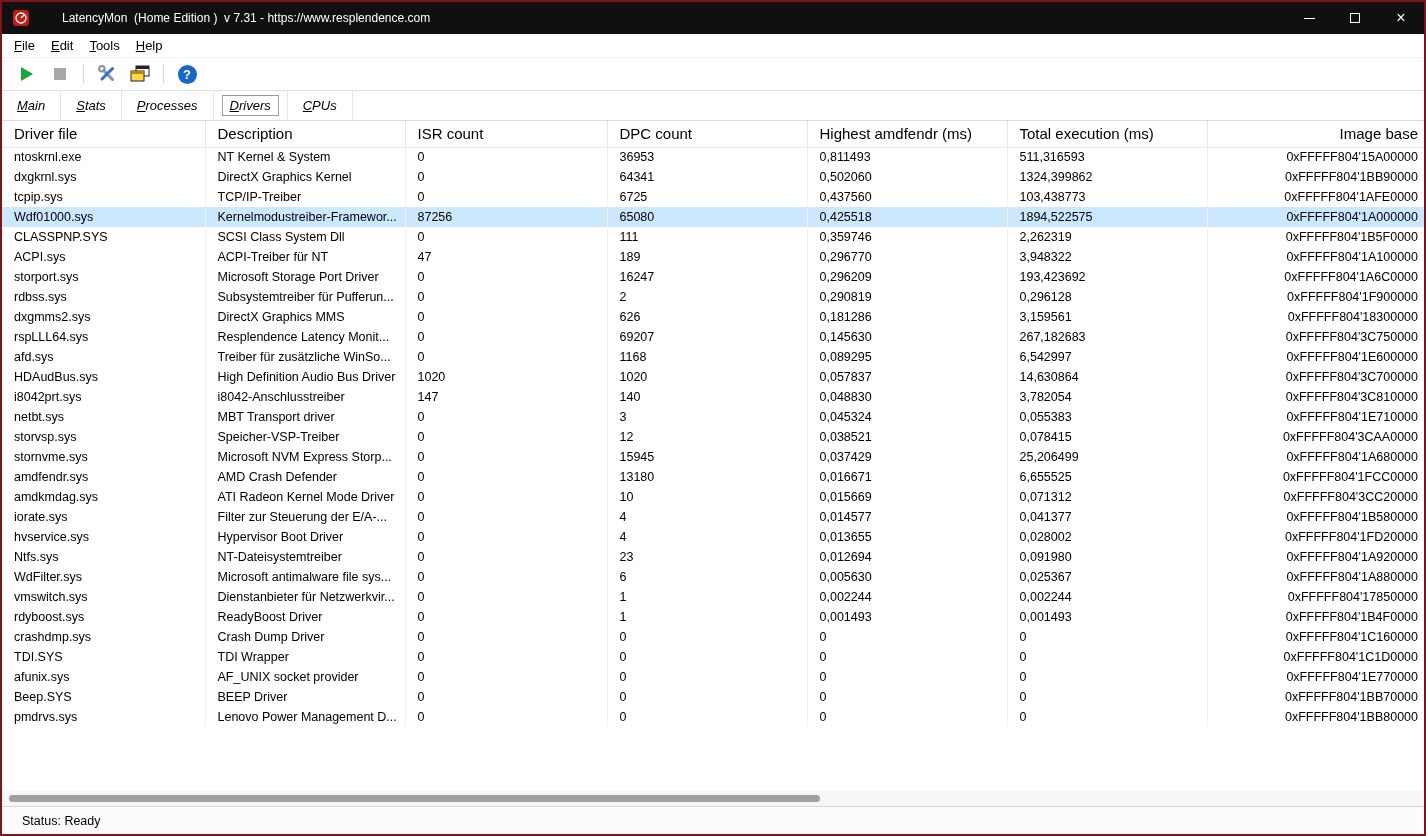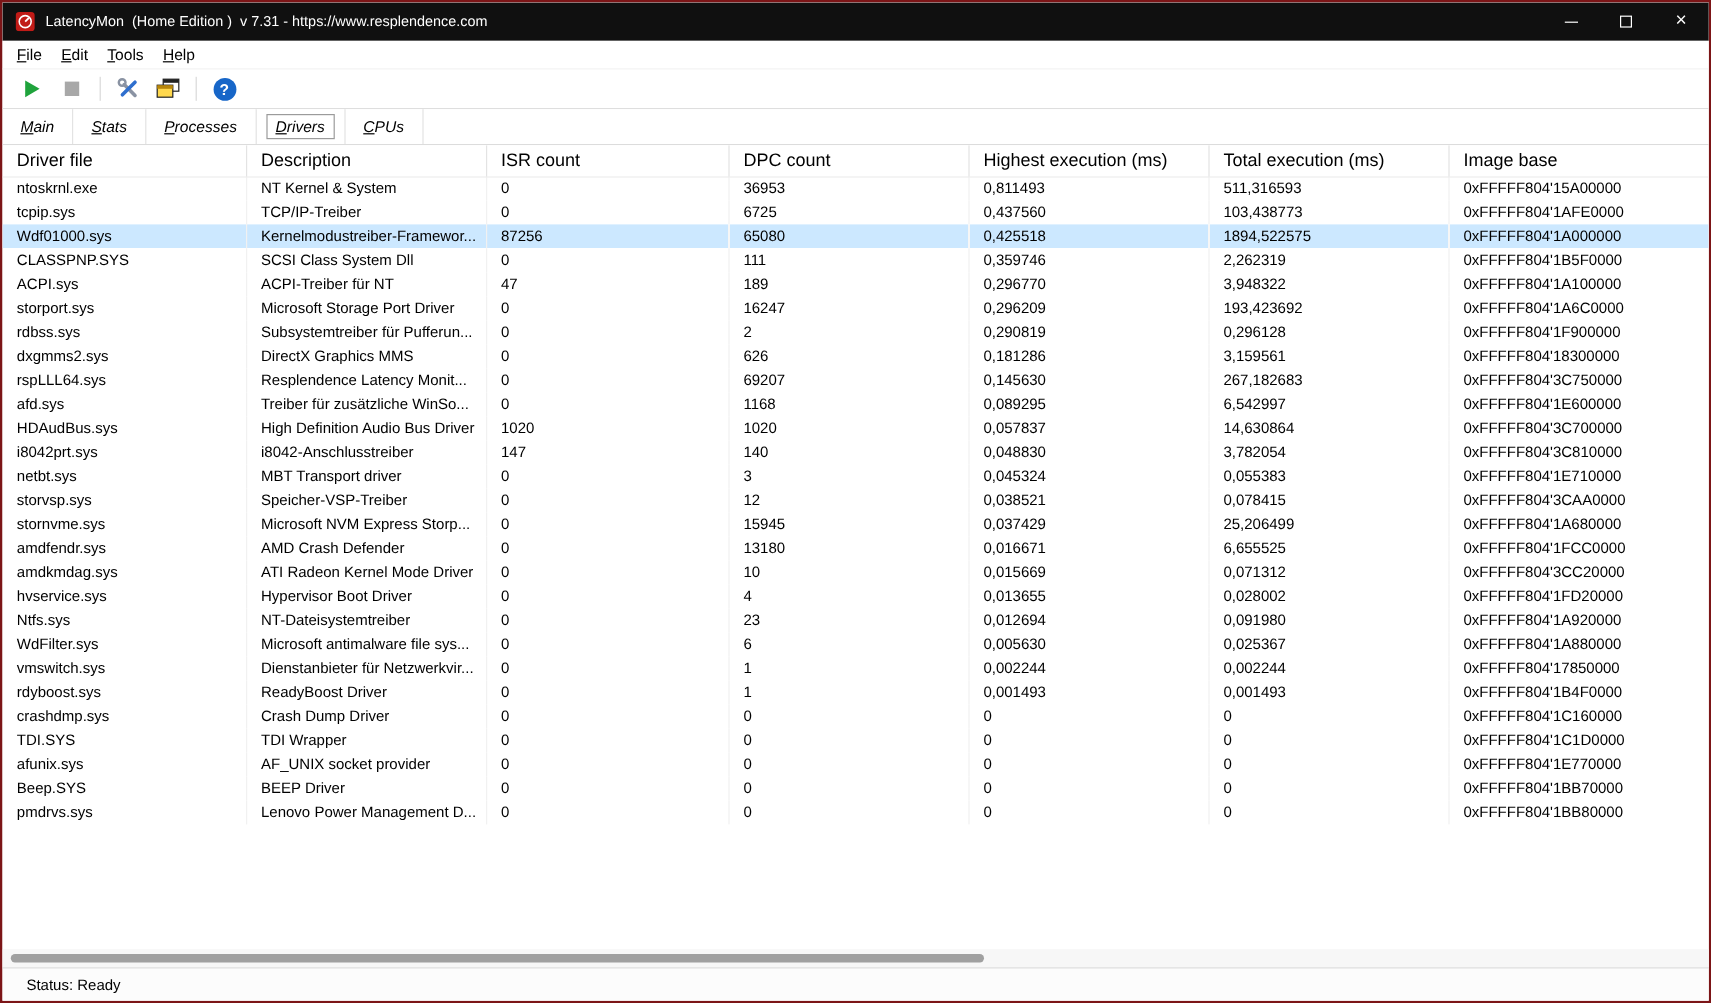--- a/index.html
+++ b/index.html
@@ -6,21 +6,21 @@
   html,body { width:1426px; height:836px; }
   body { font-family:"Liberation Sans", sans-serif; font-size:12.5px; color:#000; background:#fff; }
 
   .window {
     width:1426px; height:836px;
     border:2px solid var(--window-border, #7c1517);
     display:flex; flex-direction:column; background:#fff; overflow:hidden;
   }
 
   
-  .titlebar { flex:0 0 32px; background:var(--titlebar-bg, #101010); color:#fff; display:flex; align-items:center; }
+  .titlebar { flex:0 0 32px; background:var(--titlebar-bg, #101010); color:#fff; display:flex; align-items:center;gap:24px; }
   .app-icon { width:16px; height:16px; margin:0 9px 0 11px; flex:0 0 16px; }
   .title { font-size:12px; white-space:pre; }
   .win-controls { margin-left:auto; display:flex; height:100%; }
   .win-btn { width:46px; height:100%; display:flex; align-items:center; justify-content:center; background:transparent; border:none; cursor:default; }
   .glyph-min { width:11px; height:1px; background:#fff; }
   .glyph-max { width:10px; height:10px; border:1px solid #fff; }
   .glyph-close { color:#fff; font-size:16px; line-height:1; }
 
   
   .menubar { flex:0 0 24px; display:flex; align-items:center; background:#fff; padding-left:4px; border-bottom:1px solid #f0f0f0; }
@@ -43,21 +43,21 @@
   .tab.selected .tab-label { border:1px solid #9b9b9b; padding:2px 7px; }
   .tab.selected { padding:0 8px; }
 
   
   .table-area { flex:1 1 auto; position:relative; overflow:hidden; background:#fff; }
   table { width:100%; border-collapse:collapse; table-layout:fixed; }
   th { text-align:left; font-weight:normal; height:26px; padding:0 6px 0 12px; font-size:15px;
        border-right:1px solid #e3e3e3; border-bottom:1px solid #ededed; white-space:nowrap; overflow:hidden; }
   td { height:20px; padding:0 6px 0 12px; font-size:12.5px; border-right:1px solid #f1f1f1;
        white-space:nowrap; overflow:hidden; }
-  th:last-child, td:last-child { border-right:none; }
+  th:last-child, td:last-child { border-right:none;text-align:right; }
   tr.selected td { background:var(--selected-row-bg, #cce8ff); }
 
   
   .hscroll { position:absolute; left:0; right:0; bottom:0; height:15px; background:#f7f7f7; }
   .hscroll-thumb { position:absolute; left:7px; top:4px; height:7px; background:#a0a0a0; border-radius:4px; }
 
   
   .statusbar { flex:0 0 28px; border-top:1px solid #d6d6d6; display:flex; align-items:center; padding-left:20px; background:#fcfcfc; font-size:12.5px; }
 </style>
 </head>
@@ -149,34 +149,43 @@
           <col style="width:200px">
           <col style="width:200px">
           <col>
       </colgroup>
       <thead>
         <tr>
             <th>Driver file</th>
             <th>Description</th>
             <th>ISR count</th>
             <th>DPC count</th>
-            <th>Highest execution (ms)</th>
+            <th>Highest amdfendr (ms)</th>
             <th>Total execution (ms)</th>
             <th>Image base</th>
           </tr>
       </thead>
       <tbody>
           <tr>
             <td>ntoskrnl.exe</td>
             <td>NT Kernel &amp; System</td>
             <td>0</td>
             <td>36953</td>
             <td>0,811493</td>
             <td>511,316593</td>
             <td>0xFFFFF804'15A00000</td>
+          </tr>
+          <tr>
+            <td>dxgkrnl.sys</td>
+            <td>DirectX Graphics Kernel</td>
+            <td>0</td>
+            <td>64341</td>
+            <td>0,502060</td>
+            <td>1324,399862</td>
+            <td>0xFFFFF804'1BB90000</td>
           </tr>
           <tr>
             <td>tcpip.sys</td>
             <td>TCP/IP-Treiber</td>
             <td>0</td>
             <td>6725</td>
             <td>0,437560</td>
             <td>103,438773</td>
             <td>0xFFFFF804'1AFE0000</td>
           </tr>
@@ -309,20 +318,29 @@
           <tr>
             <td>amdkmdag.sys</td>
             <td>ATI Radeon Kernel Mode Driver</td>
             <td>0</td>
             <td>10</td>
             <td>0,015669</td>
             <td>0,071312</td>
             <td>0xFFFFF804'3CC20000</td>
           </tr>
           <tr>
+            <td>iorate.sys</td>
+            <td>Filter zur Steuerung der E/A-...</td>
+            <td>0</td>
+            <td>4</td>
+            <td>0,014577</td>
+            <td>0,041377</td>
+            <td>0xFFFFF804'1B580000</td>
+          </tr>
+          <tr>
             <td>hvservice.sys</td>
             <td>Hypervisor Boot Driver</td>
             <td>0</td>
             <td>4</td>
             <td>0,013655</td>
             <td>0,028002</td>
             <td>0xFFFFF804'1FD20000</td>
           </tr>
           <tr>
             <td>Ntfs.sys</td>

